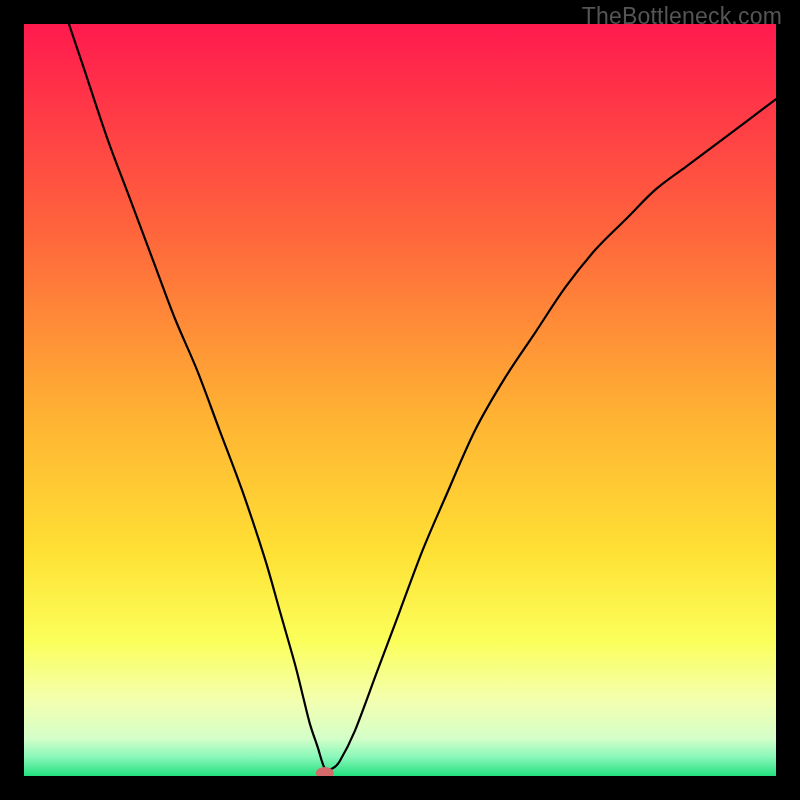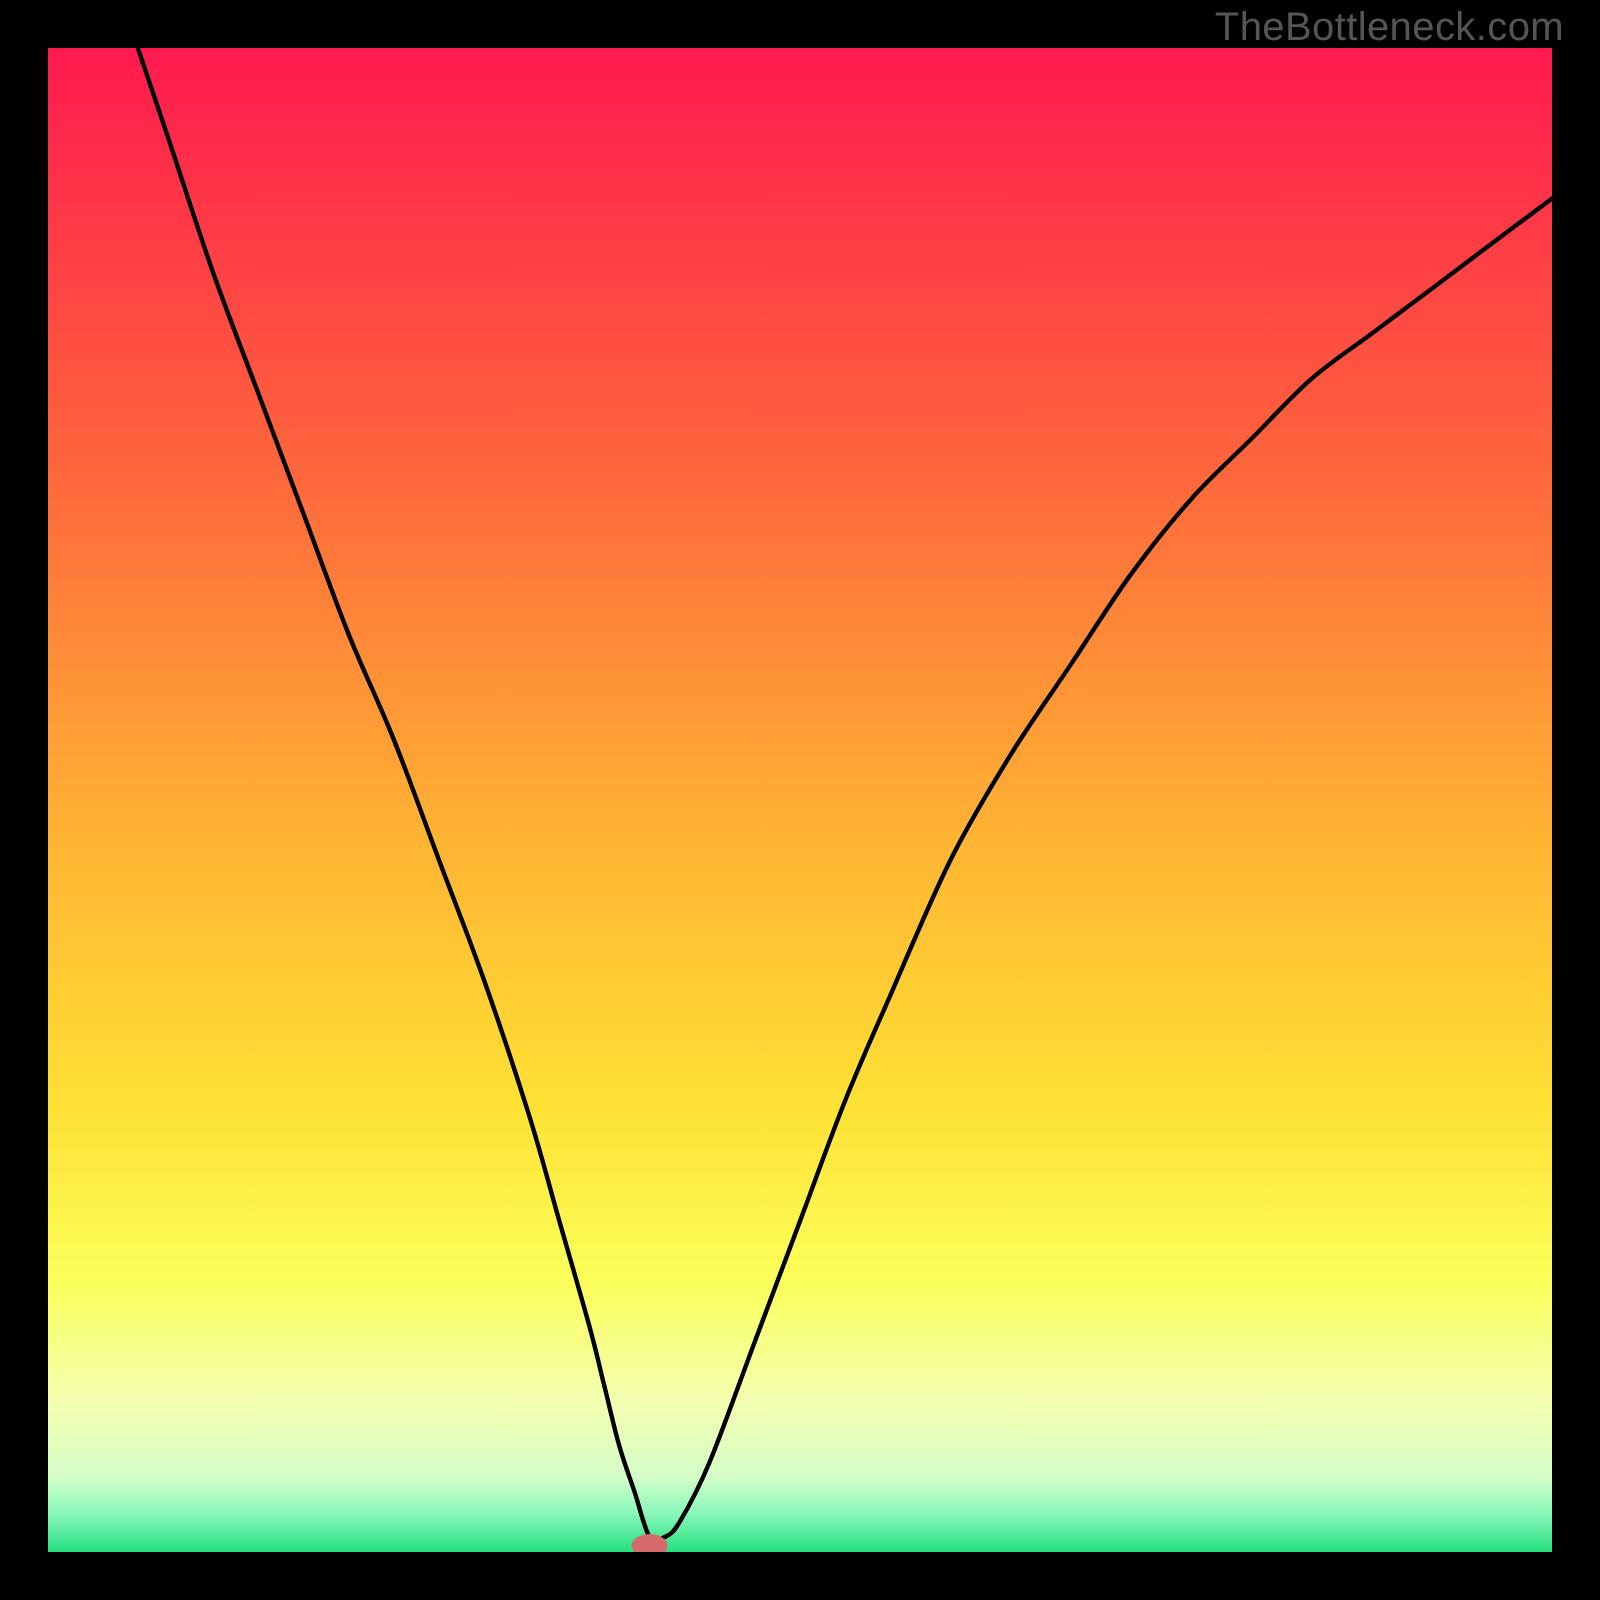--- a/index.html
+++ b/index.html
@@ -1,19 +1,19 @@
 <!DOCTYPE html>
 <html><head>
 <meta charset="utf-8">
 <style>
   * { margin: 0; padding: 0; box-sizing: border-box; }
   body { width: 800px; height: 800px; background: #000; position: relative; font-family: Arial, sans-serif; }
   .frame { position: absolute; top: 0; left: 0; width: 800px; height: 800px; background: #000; }
   .plot-area { position: absolute; top: 24px; left: 24px; width: 752px; height: 752px; overflow: hidden; }
-  .watermark { position: absolute; top: 3px; right: 18px; color: #555; font-size: 20px; font-weight: 500; letter-spacing: 0.2px; }
+  .watermark { position: absolute; top: 3px; right: 18px; color: #555; font-size: 23px; font-weight: 500; letter-spacing: 0.2px; }
   svg { display: block; }
 </style>
 </head>
 <body>
 
 <div class="frame">
   <div class="watermark">TheBottleneck.com</div>
   <div class="plot-area">
     <svg id="chart-svg" width="752" height="752" viewBox="0 0 752 752">
       <defs>

